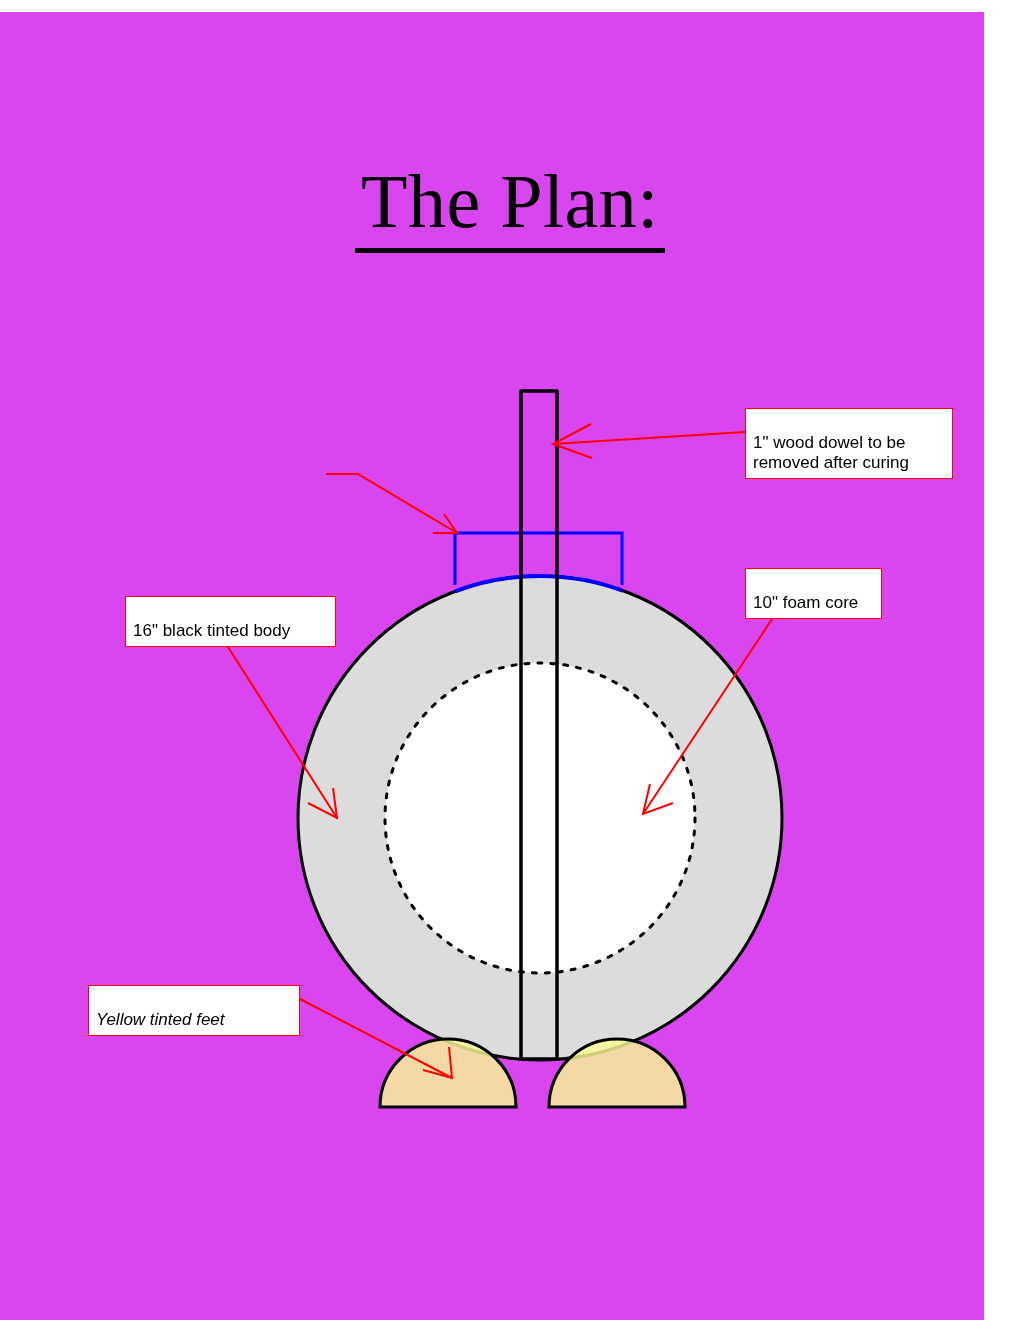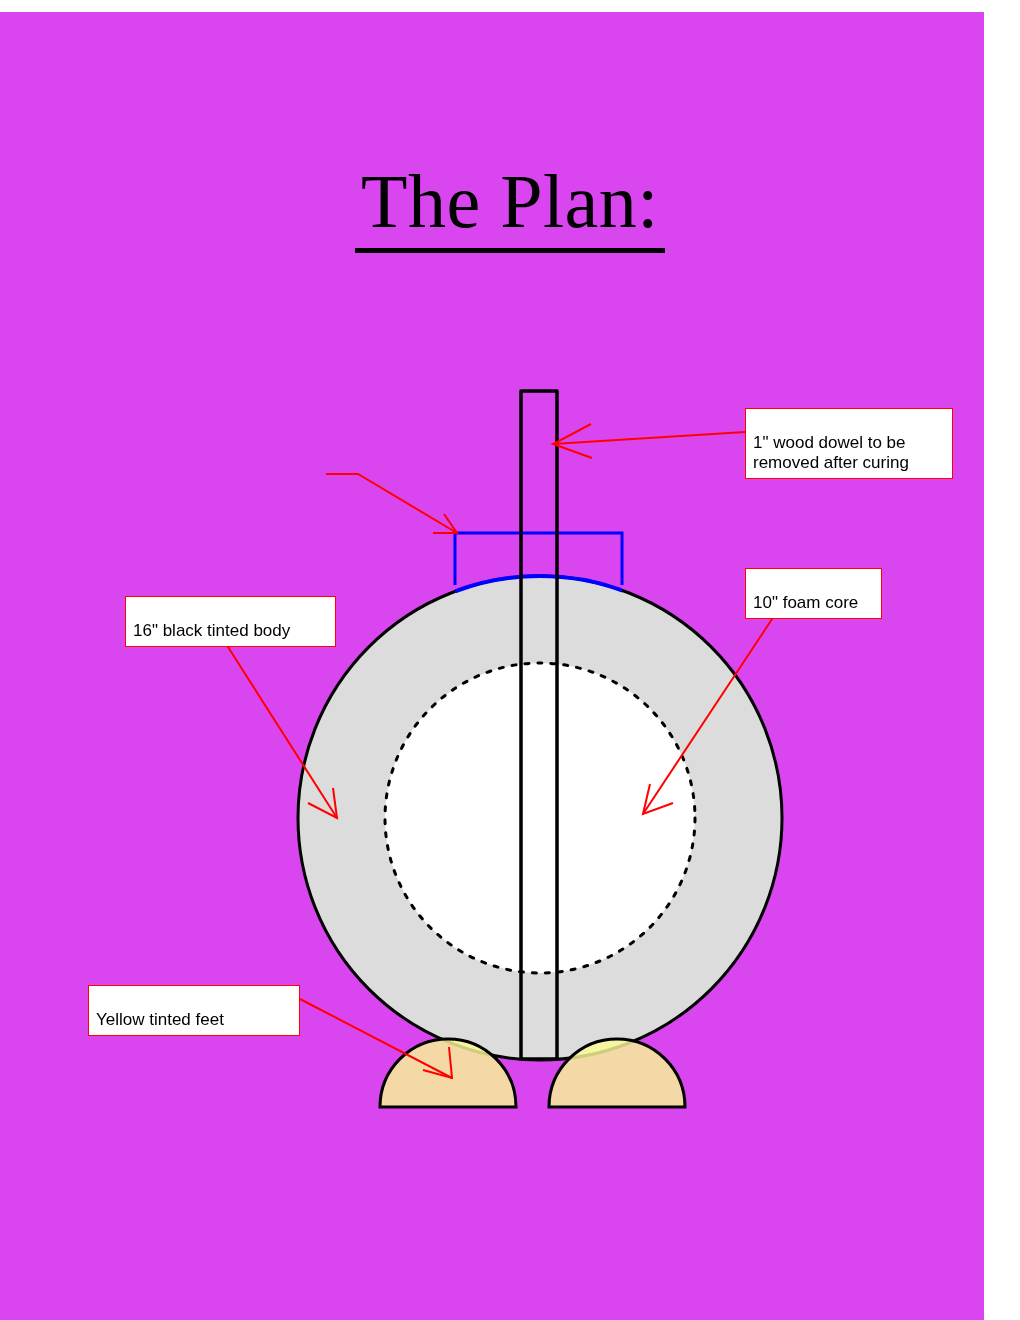--- a/index.html
+++ b/index.html
@@ -60,21 +60,21 @@
     font-family: "Liberation Sans", sans-serif;
     font-size: 17px;
     line-height: 20px;
     padding: 4px 6px 5px 7px;
     white-space: pre-line;
   }
   #callout-dowel   { left: 745px; top: 396px; width: 208px; }
   #callout-fusecap { left: 125px; top: 450px; width: 201px; }
   #callout-body    { left: 125px; top: 584px; width: 211px; }
   #callout-foam    { left: 745px; top: 556px; width: 137px; }
-  #callout-feet    { left: 88px;  top: 973px; width: 212px; }
+  #callout-feet    { left: 88px;  top: 973px; width: 212px; font-style: italic; }
 </style>
 </head>
 <body>
 
 <div id="page">
 
   <div id="title-block">
     <span id="title-text">The Plan:</span>
   </div>
 

